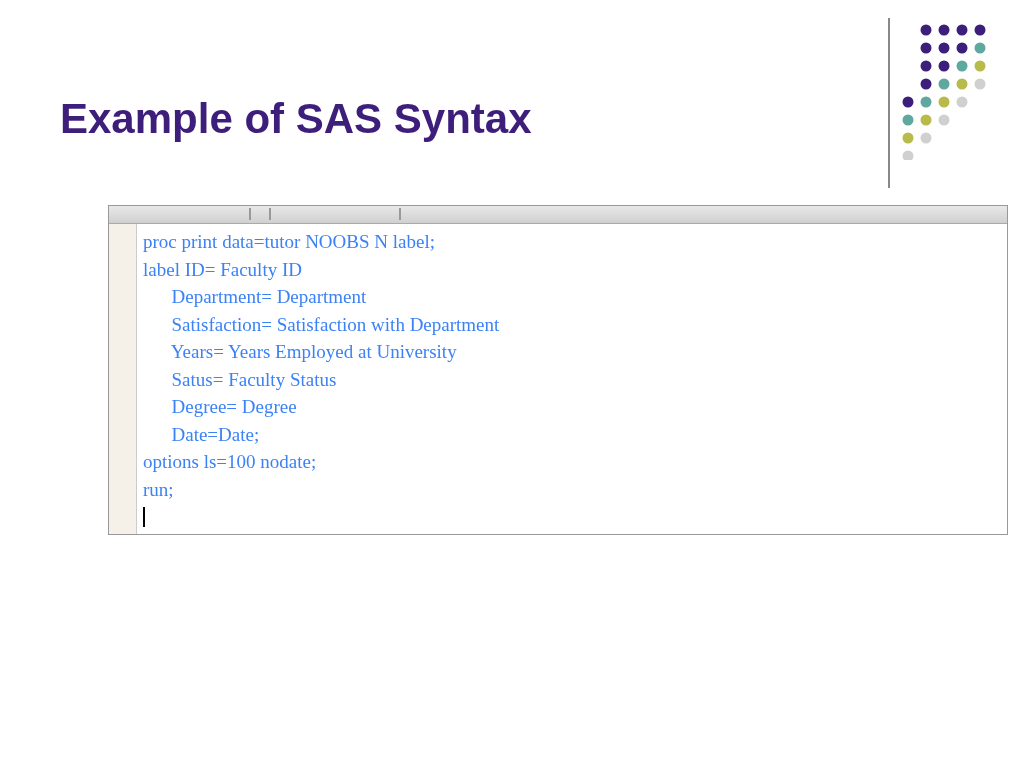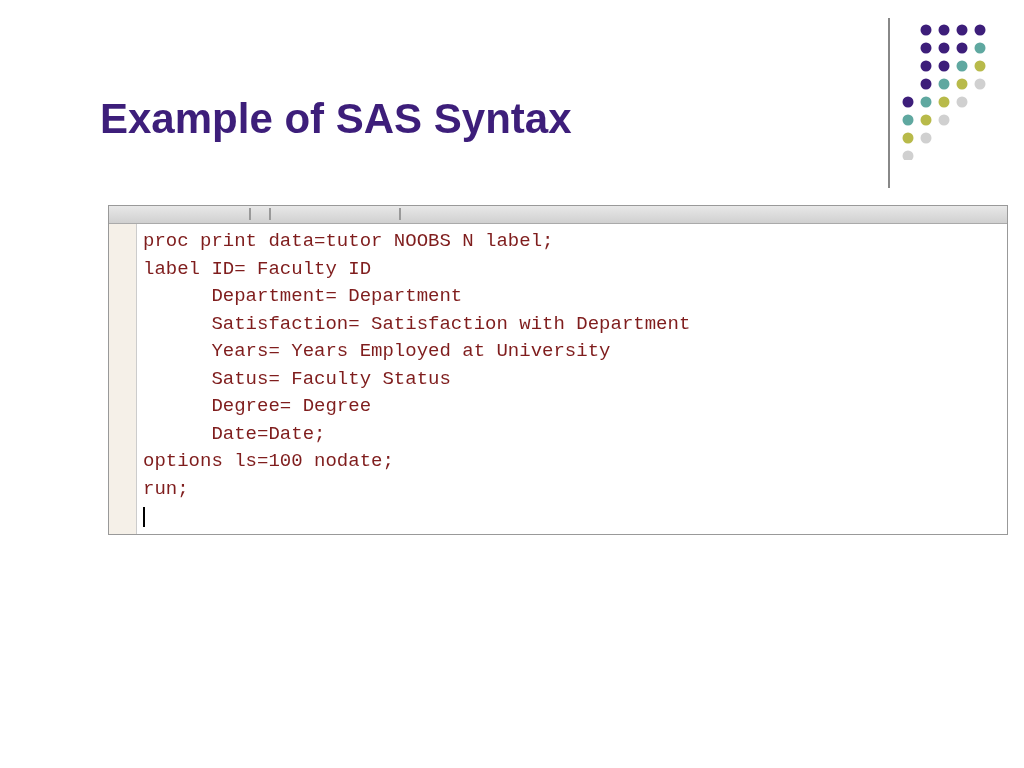--- a/index.html
+++ b/index.html
@@ -11,21 +11,20 @@
       position: relative;
       overflow: hidden;
     }
     .title {
       position: absolute;
       top: 95px;
       left: 60px;
       font-size: 42px;
       font-weight: bold;
       color: #3d1e7a;
-      margin-left: 40px;
     }
     .divider {
       position: absolute;
       top: 18px;
       left: 888px;
       width: 2px;
       height: 170px;
       background: #888;
     }
     .dots {
@@ -66,25 +65,25 @@
     }
     .gutter {
       width: 28px;
       background: #f5f0e8;
       border-right: 1px solid #ccc;
       flex-shrink: 0;
     }
     .code-content {
       flex: 1;
       padding: 4px 6px;
-      font-family: Liberation Mono, monospace;
+      font-family: Liberation Serif, serif;
       font-size: 19px;
       line-height: 1.45;
       white-space: pre;
-      color: #7f1d1d;
+      color: #3b82f6;
       overflow: hidden;
       position: relative;
     }
     .cursor {
       display: inline-block;
       width: 2px;
       height: 20px;
       background: #000;
       vertical-align: text-bottom;
       margin-left: 0;

